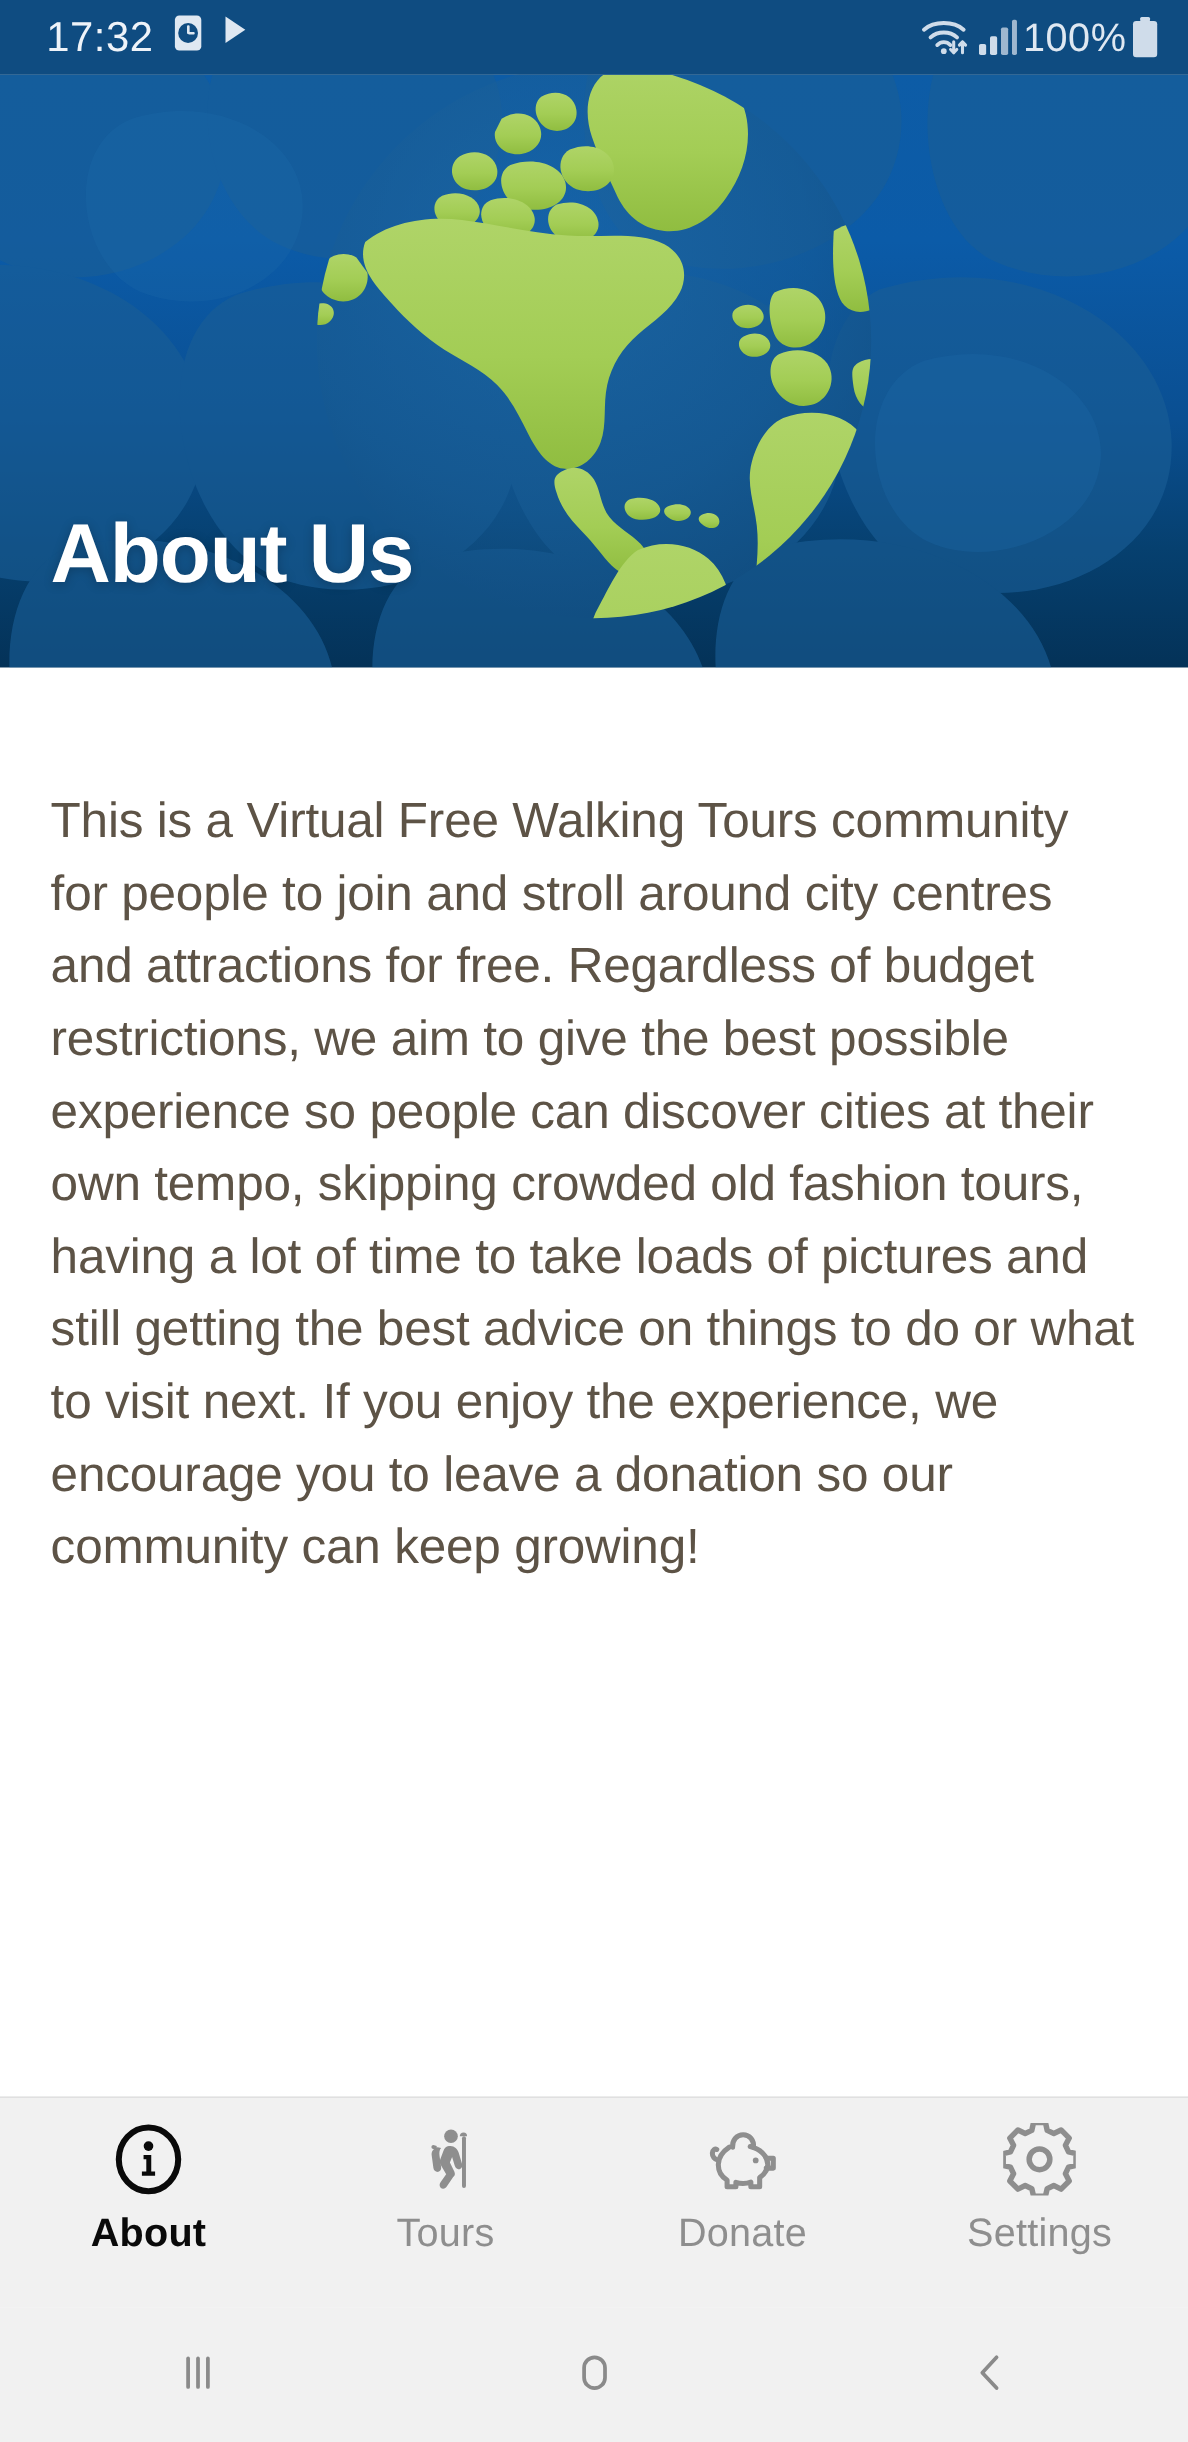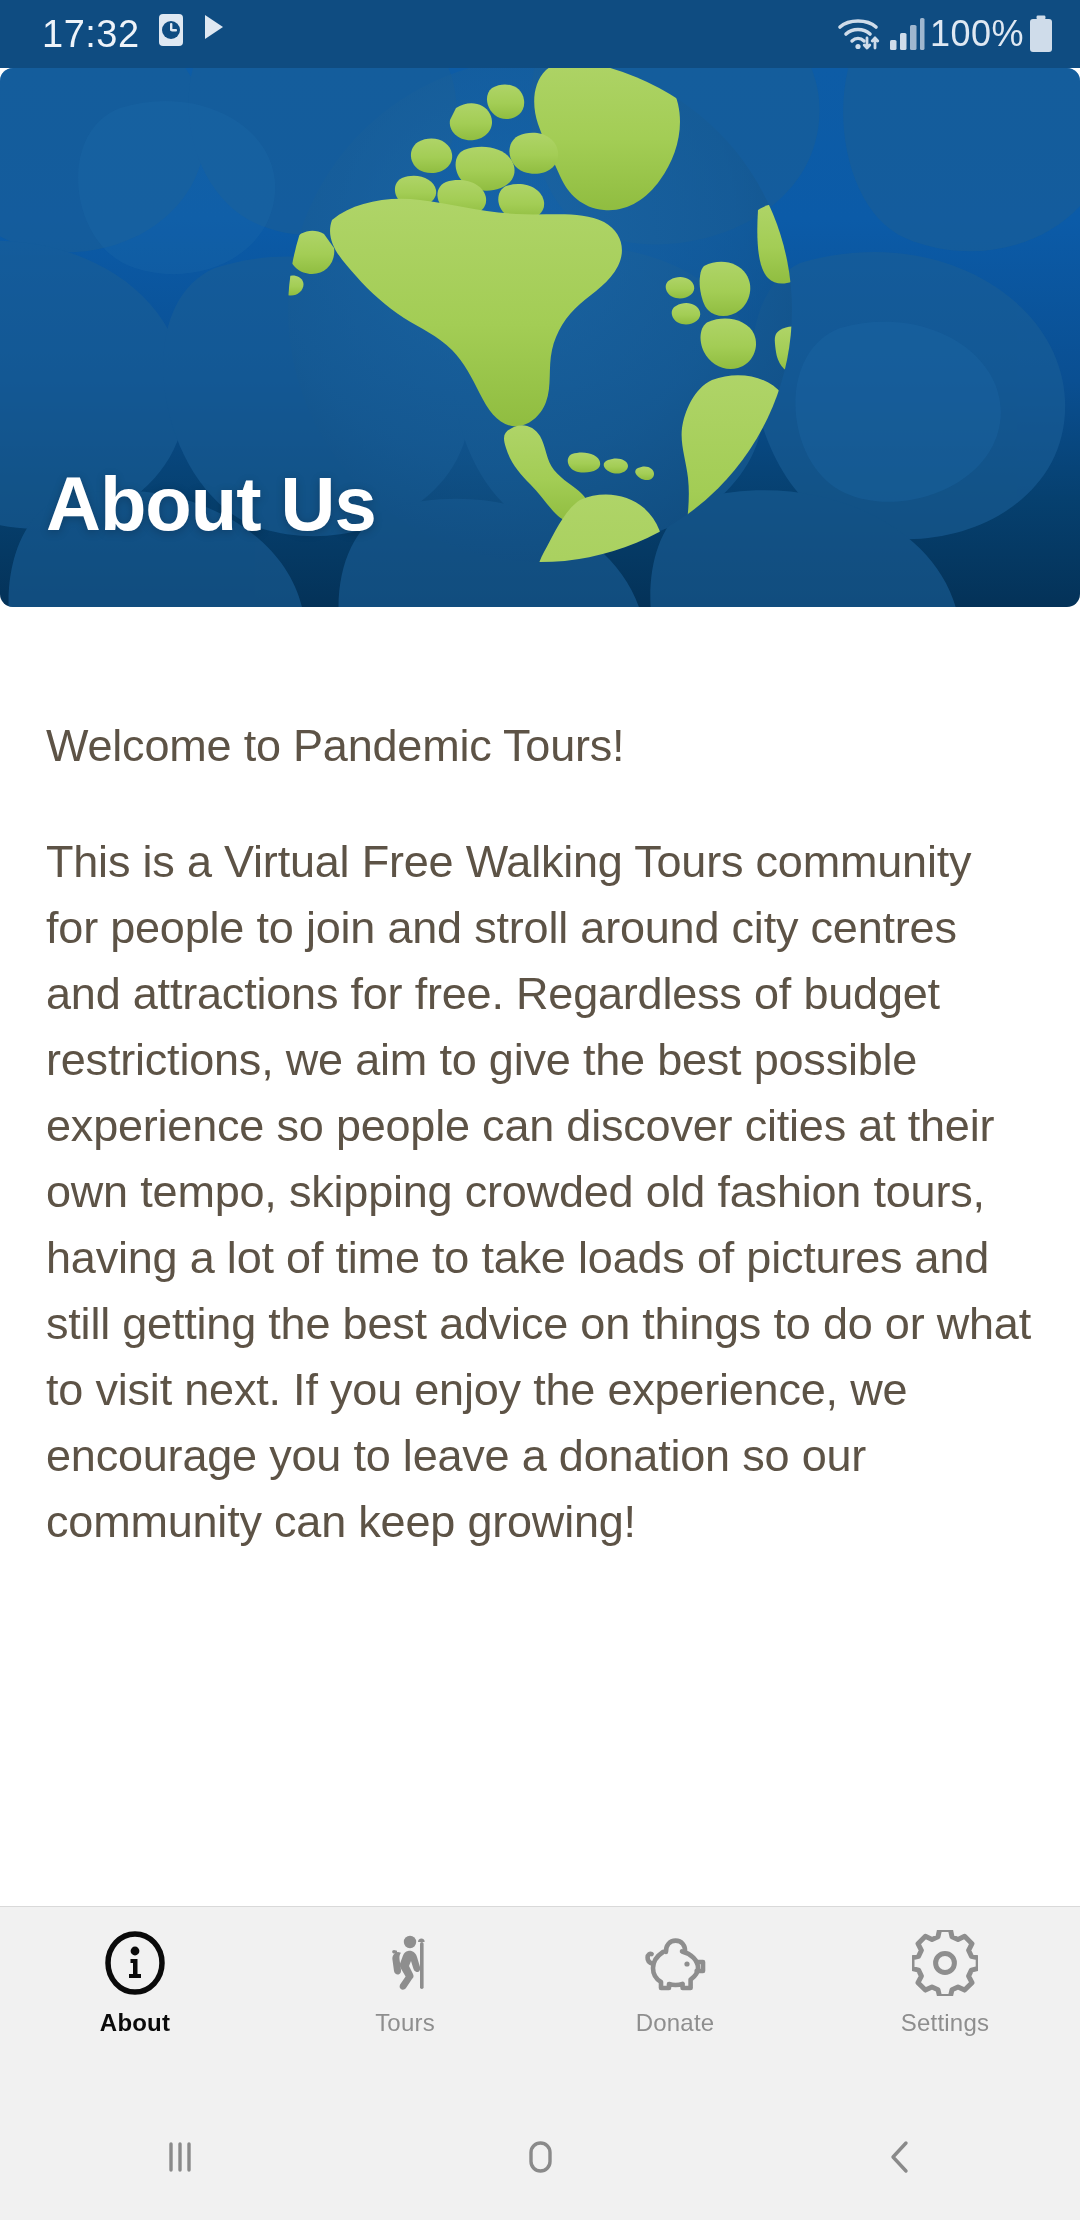--- a/index.html
+++ b/index.html
@@ -48,21 +48,20 @@
     position:relative;
     flex:0 0 539px;
     height:539px;
     overflow:hidden;
     background:linear-gradient(180deg,
       #0D5CA6 0%,
       #0B5BA8 28%,
       #0A4F92 58%,
       #06406F 80%,
       #043258 100%);
-    border-radius:13px;
   }
   #blob-layer { position:absolute; inset:0; }
   #globe-layer {
     position:absolute;
     left:50%; top:-38px;
     transform:translateX(-50%);
     width:560px; height:560px;
   }
   #header-title {
     position:absolute;
@@ -110,21 +109,21 @@
     display:flex; flex-direction:column;
     align-items:center; justify-content:flex-start;
     gap:10px;
     cursor:pointer;
   }
   .tab-icon {
     width:72px; height:72px;
     display:flex; align-items:center; justify-content:center;
   }
   .tab-label {
-    font-size:24px;
+    font-size:36px;
     letter-spacing:0.2px;
     font-family:"Liberation Sans", sans-serif;
   }
   .tab-item.active .tab-label { color:#0A0A0A; font-weight:700; }
   .tab-item.inactive .tab-label { color:#8E8E8E; font-weight:400; }
 
   
   #nav-bar {
     flex:0 0 122px;
     height:122px;
@@ -310,21 +309,20 @@
                  C536 254 518 258 508 248 C498 238 496 212 498 180 Z"></path>
         <path d="M520 300 C534 292 552 298 556 312 C560 326 552 342 540 344
                  C528 346 518 336 516 322 C514 308 514 304 520 300 Z"></path>
       </g>
     </svg>
 
     <div id="header-title">About Us</div>
   </div>
 
   <div id="content">
-    <p class="body-para">Welcome to Pandemic Tours!</p>
     <p class="body-para">This is a Virtual Free Walking Tours community for people to join and stroll around city centres and attractions for free. Regardless of budget restrictions, we aim to give the best possible experience so people can discover cities at their own tempo, skipping crowded old fashion tours, having a lot of time to take loads of pictures and still getting the best advice on things to do or what to visit next. If you enjoy the experience, we encourage you to leave a donation so our community can keep growing!</p>
   </div>
 
   <div id="tab-bar">
 
     <div class="tab-item active">
       <span class="tab-icon">
         <svg width="66" height="66" viewBox="0 0 66 66">
           <ellipse cx="33" cy="33" rx="27" ry="29" fill="none" stroke="#0A0A0A" stroke-width="5.5"></ellipse>
           <circle cx="33" cy="21" r="4.4" fill="#0A0A0A"></circle>

